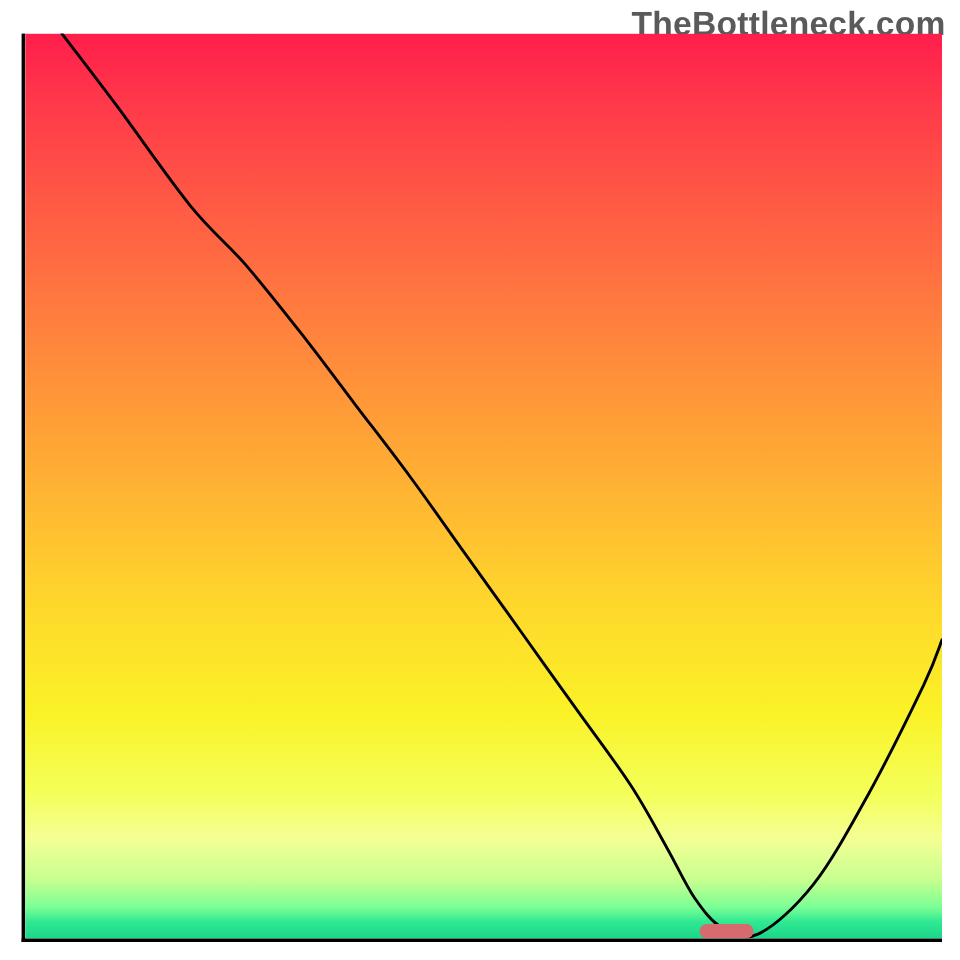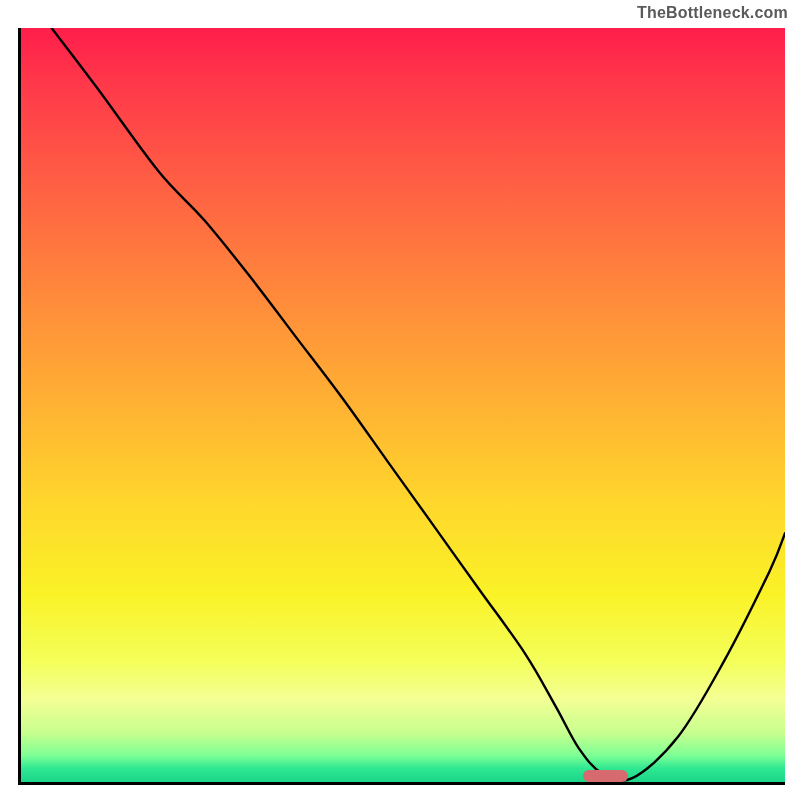--- a/index.html
+++ b/index.html
@@ -8,21 +8,21 @@
     width: 800px;
     height: 800px;
     background: #ffffff;
     font-family: Arial, Helvetica, sans-serif;
     position: relative;
   }
   .watermark {
     position: absolute;
     top: 4px;
     right: 12px;
-    font-size: 16px;
+    font-size: 28px;
     font-weight: 600;
     color: #5a5a5a;
     letter-spacing: 0.2px;
   }
   .plot {
     position: absolute;
     left: 18px;
     top: 28px;
     width: 764px;
     height: 754px;

